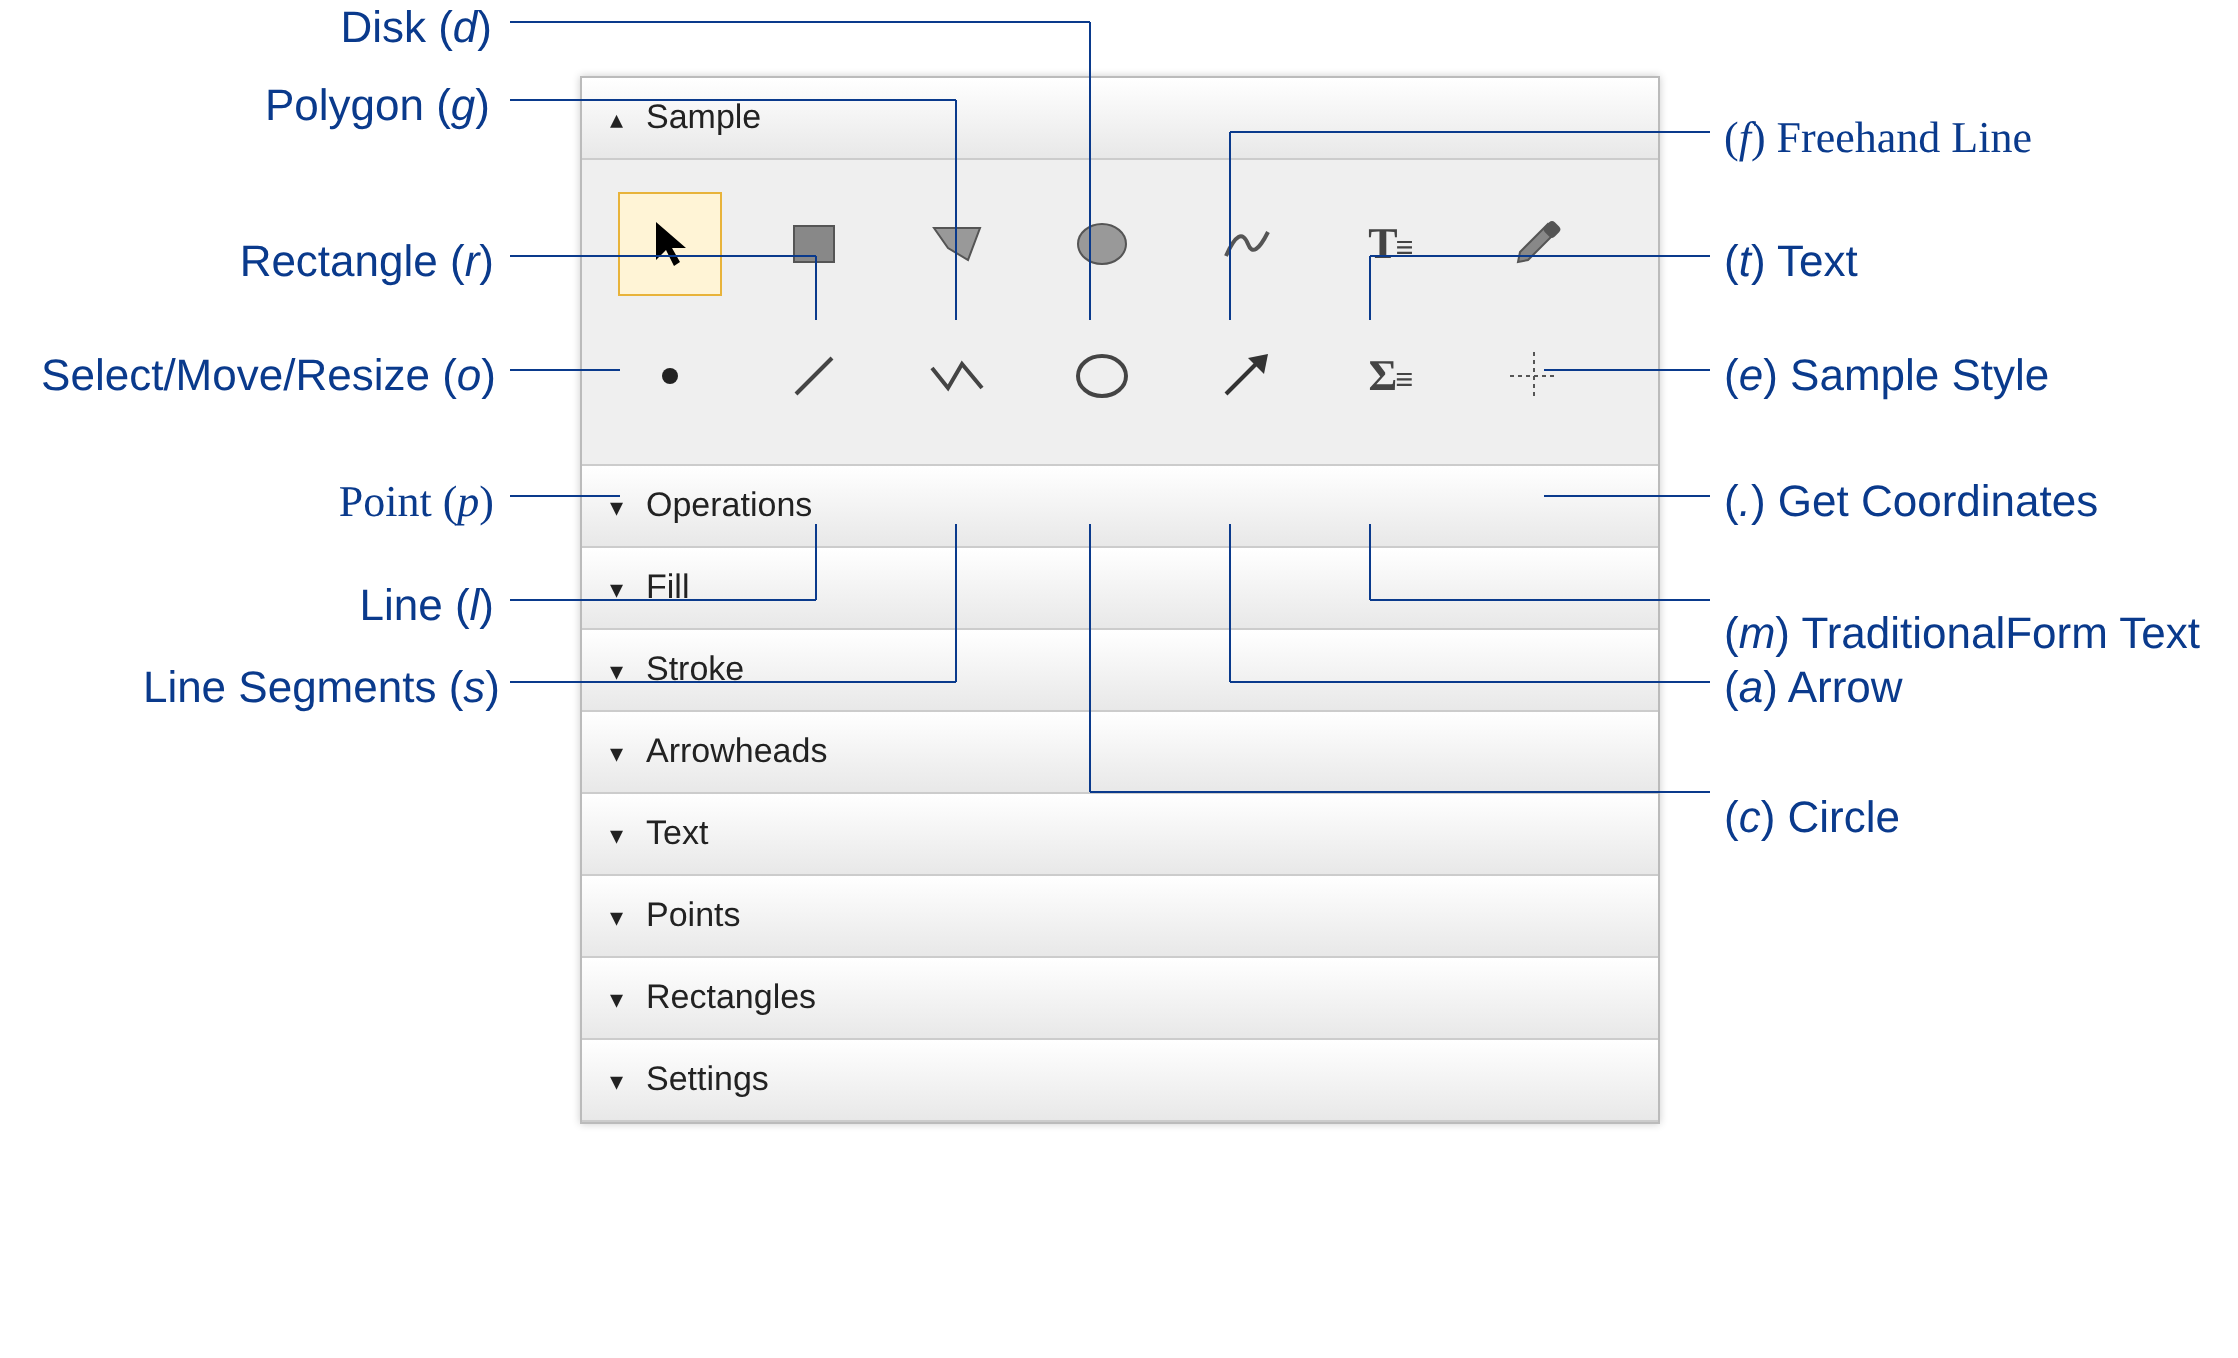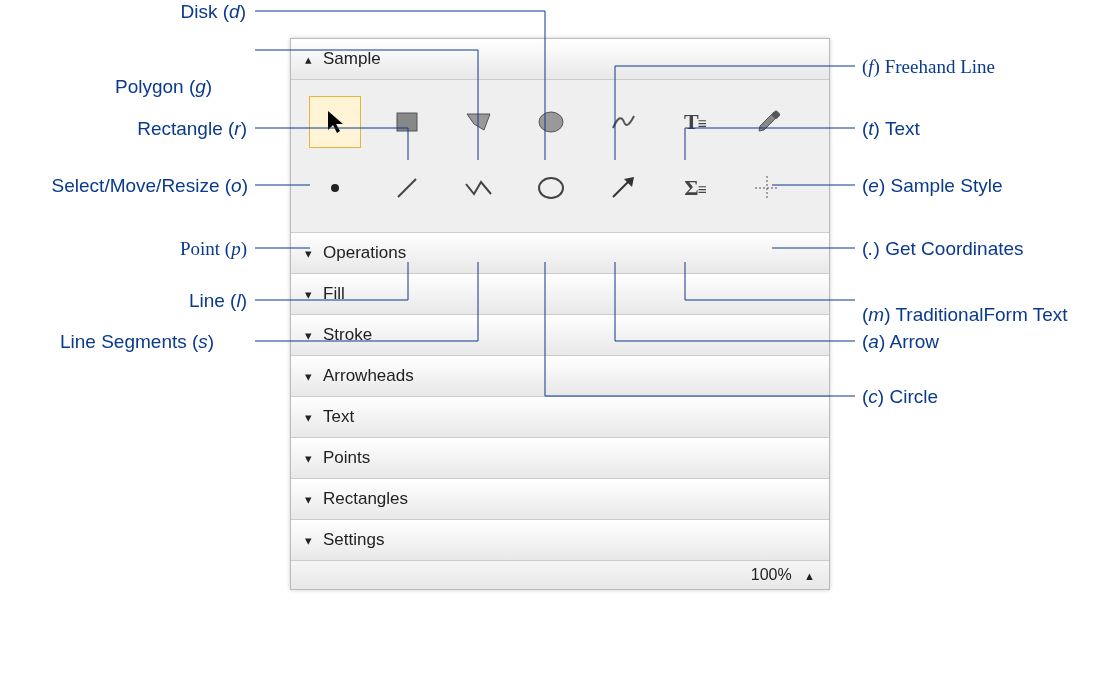--- a/index.html
+++ b/index.html
@@ -92,21 +92,21 @@
   }
   .footer .tri {
     display: inline-block;
     margin-left: 8px;
     font-size: 11px;
     vertical-align: middle;
   }
   .callout {
     position: absolute;
     color: #0a3a8c;
-    font-size: 19px;
+    font-size: 22px;
     white-space: nowrap;
   }
   .callout em { font-style: italic; }
   svg.connectors {
     position: absolute;
     left: 0;
     top: 0;
     width: 1119px;
     height: 679px;
     pointer-events: none;
@@ -246,45 +246,41 @@
   </div>
   <div class="section">
     <span class="chev">▾</span>
     <span>Rectangles</span>
   </div>
   <div class="section">
     <span class="chev">▾</span>
     <span>Settings</span>
   </div>
 
-  <div class="footer">
-    <span>100%</span>
-    <span class="tri">▲</span>
-  </div>
 </div>
 
 <div class="callout" style="left:156px; top:1px; text-align:right; width:90px;">
   <span>Disk</span> (<em>d</em>)
 </div>
-<div class="callout" style="left:115px; top:40px; text-align:left; width:130px;margin-top:36px;">
+<div class="callout" style="left:115px; top:40px; text-align:right; width:130px;">
   <span>Polygon</span> (<em>g</em>)
 </div>
 <div class="callout" style="left:97px; top:118px; text-align:right; width:150px;">
   <span>Rectangle</span> (<em>r</em>)
 </div>
 <div class="callout" style="left:3px; top:175px; text-align:right; width:245px;">
   <span>Select/Move/Resize</span> (<em>o</em>)
 </div>
 <div class="callout" style="left:152px; top:238px; text-align:right; width:95px;font-family:Liberation Serif, serif;">
   <span>Point</span> (<em>p</em>)
 </div>
 <div class="callout" style="left:170px; top:290px; text-align:right; width:77px;">
   <span>Line</span> (<em>l</em>)
 </div>
-<div class="callout" style="left:60px; top:331px; text-align:left; width:190px;">
+<div class="callout" style="left:60px; top:331px; text-align:right; width:190px;">
   <span>Line Segments</span> (<em>s</em>)
 </div>
 
 <div class="callout" style="left:862px; top:56px;font-family:Liberation Serif, serif;">
   (<em>f</em>) <span>Freehand Line</span>
 </div>
 <div class="callout" style="left:862px; top:118px;">
   (<em>t</em>) <span>Text</span>
 </div>
 <div class="callout" style="left:862px; top:175px;text-align:right;">
@@ -292,21 +288,21 @@
 </div>
 <div class="callout" style="left:862px; top:238px;">
   (<em>.</em>) <span>Get Coordinates</span>
 </div>
 <div class="callout" style="left:862px; top:304px;">
   (<em>m</em>) <span>TraditionalForm Text</span>
 </div>
 <div class="callout" style="left:862px; top:331px;text-align:center;">
   (<em>a</em>) <span>Arrow</span>
 </div>
-<div class="callout" style="left:862px; top:386px;">
+<div class="callout" style="left:862px; top:396px;">
   (<em>c</em>) <span>Circle</span>
 </div>
 
 <svg class="connectors">
 
   <line x1="255" y1="11" x2="545" y2="11"></line>
     <line x1="545" y1="11" x2="545" y2="160"></line>
 
   <line x1="255" y1="50" x2="478" y2="50"></line>
     <line x1="478" y1="50" x2="478" y2="160"></line>

